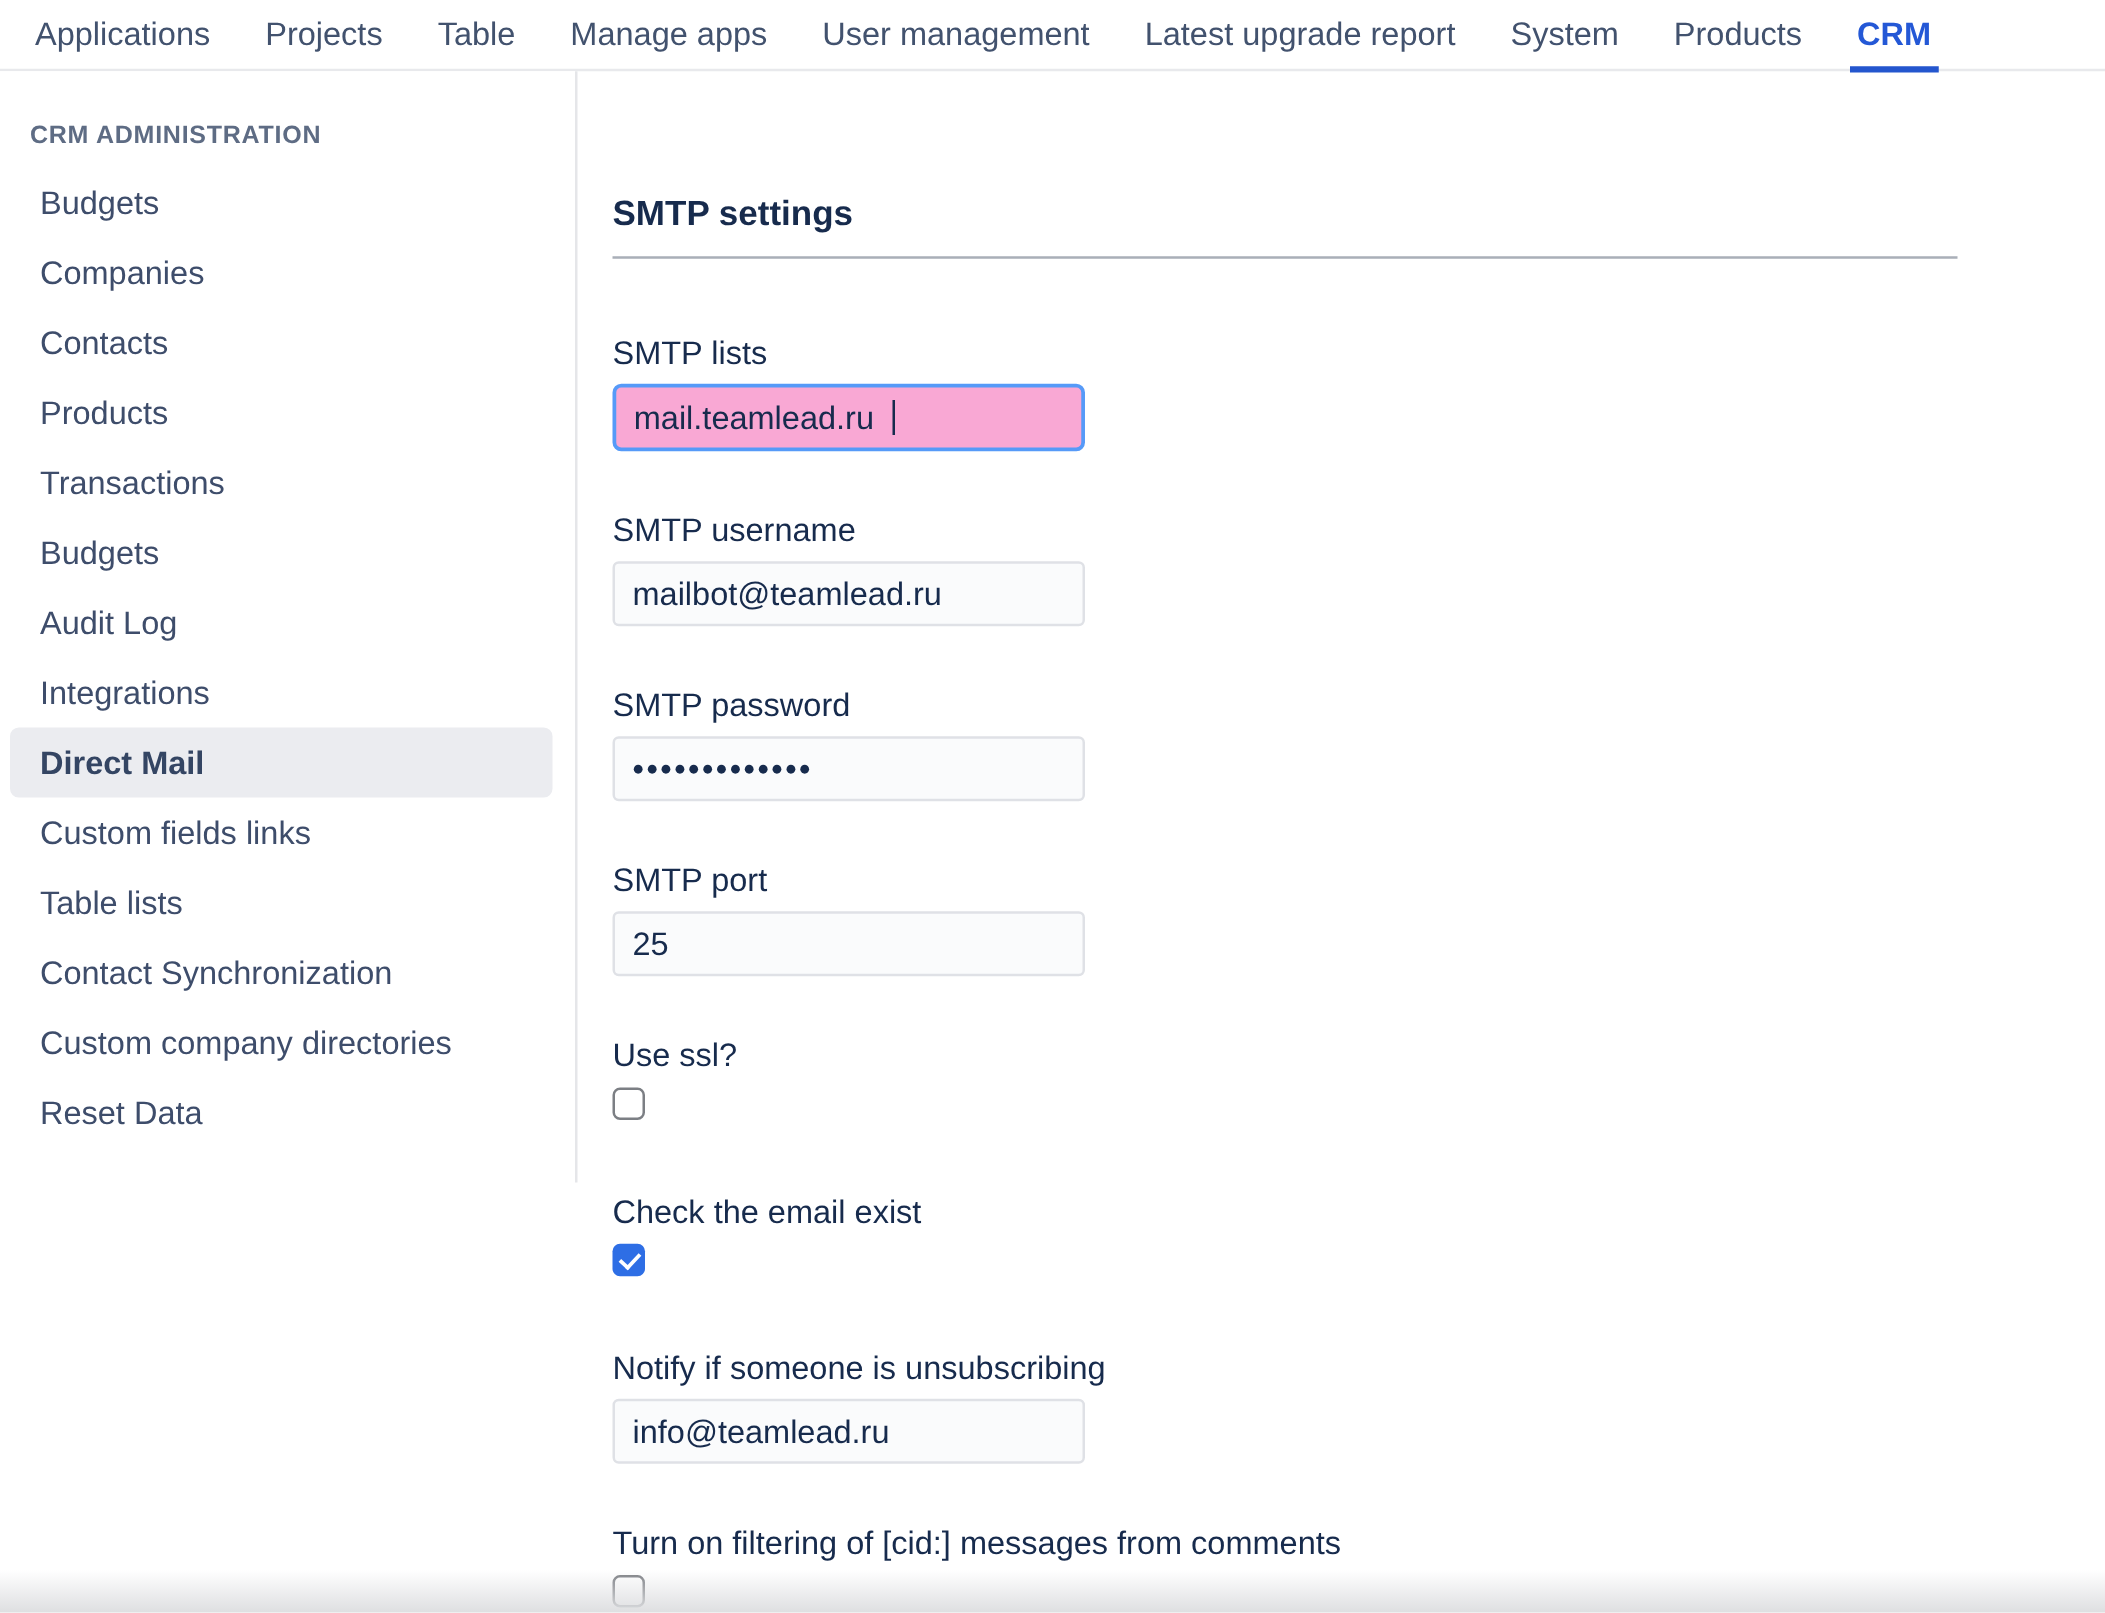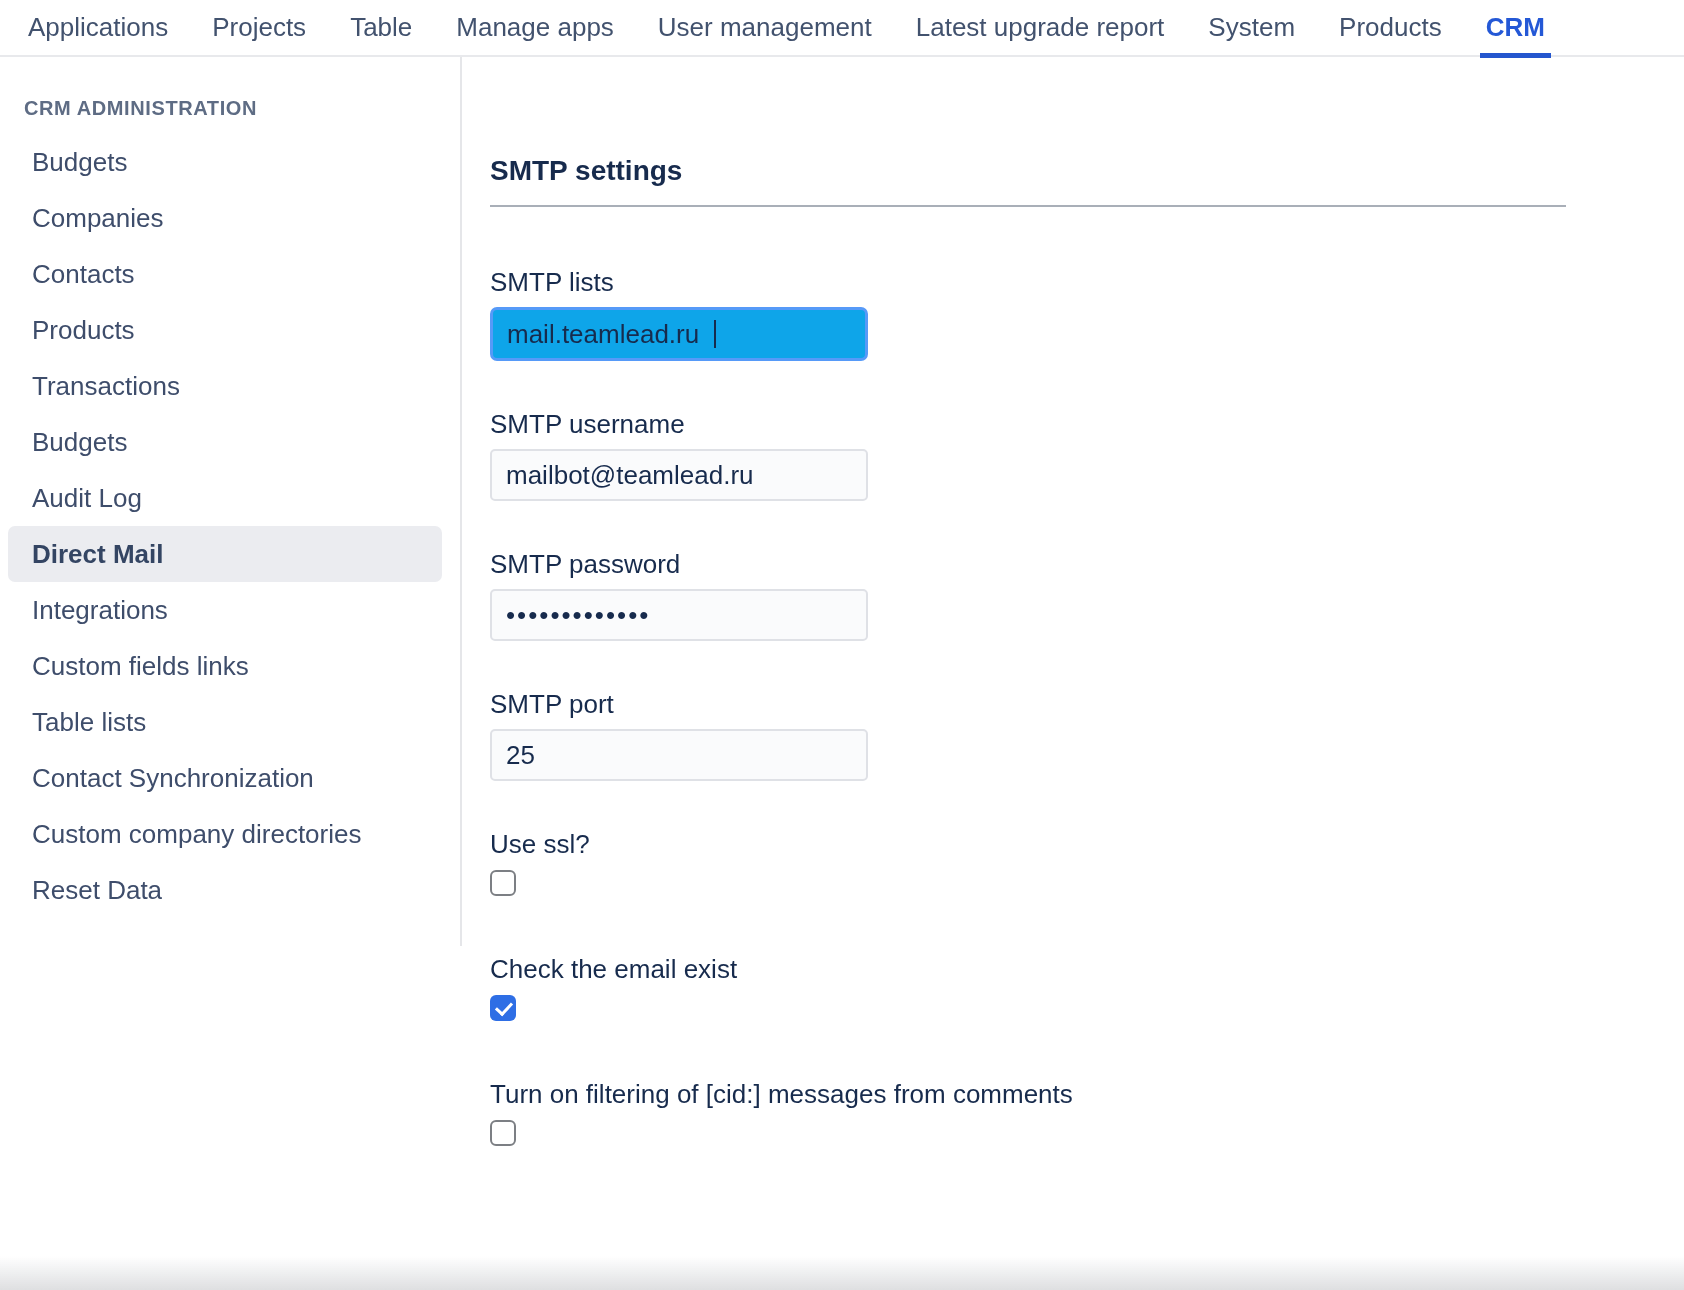--- a/index.html
+++ b/index.html
@@ -36,21 +36,21 @@
   .heading-rule { border:none; border-top:2px solid #A9AFB8; margin-top:18px; }
 
   .form { margin-top:58px; }
   .field-group { margin-bottom:46px; }
   .field-group.checkbox-group { margin-bottom:56px; }
   .field-label { font-size:26px; line-height:34px; color:#172B4D; }
   .input-wrap { position:relative; width:378px; margin-top:8px; }
   .text-input { width:378px; height:52px; font-family:"Liberation Sans",sans-serif;
              font-size:26px; color:#172B4D; background:#FAFBFC;
              border:2px solid #DFE1E6; border-radius:5px; padding:0 14px; outline:none; }
-  .text-input.focused { background:#0ea5e9; border:3px solid #569AF8; border-radius:7px; height:54px; }
+  .text-input.focused { background:#f9a8d4; border:3px solid #569AF8; border-radius:7px; height:54px; }
   .caret { position:absolute; left:224px; top:13px; width:2px; height:28px; background:#172B4D; }
   .pw { letter-spacing:2px; }
 
   .checkbox { width:26px; height:26px; border-radius:6px; margin-top:9px;
              border:2px solid #7C7F84; background:#fff; position:relative; cursor:pointer; }
   .checkbox.checked { background:#2E6EE5; border:none; }
   .checkbox.checked::after { content:""; position:absolute; left:9px; top:4px;
              width:7px; height:13px; border-right:3px solid #fff;
              border-bottom:3px solid #fff; transform:rotate(43deg); }
 
@@ -77,22 +77,22 @@
 
   <aside class="sidebar">
     <div class="sidebar-heading">CRM ADMINISTRATION</div>
     <div class="side-item">Budgets</div>
     <div class="side-item">Companies</div>
     <div class="side-item">Contacts</div>
     <div class="side-item">Products</div>
     <div class="side-item">Transactions</div>
     <div class="side-item">Budgets</div>
     <div class="side-item">Audit Log</div>
+    <div class="side-item">Integrations</div>
     <div class="side-item selected">Direct Mail</div>
-    <div class="side-item">Integrations</div>
     <div class="side-item">Custom fields links</div>
     <div class="side-item">Table lists</div>
     <div class="side-item">Contact Synchronization</div>
     <div class="side-item">Custom company directories</div>
     <div class="side-item">Reset Data</div>
   </aside>
 
   <main class="main">
     <div class="form-area">
       <h2 class="page-title">SMTP settings</h2>
@@ -132,20 +132,26 @@
         <div class="field-group checkbox-group">
           <div class="field-label">Use ssl?</div>
           <div class="checkbox"></div>
         </div>
 
         <div class="field-group checkbox-group">
           <div class="field-label">Check the email exist</div>
           <div class="checkbox checked"></div>
         </div>
 
+        <div class="field-group">
+          <div class="field-label">Notify if someone is unsubscribing</div>
+          <div class="input-wrap">
+            <input class="text-input" type="text" value="info@teamlead.ru" style="">
+          </div>
+        </div>
 
         <div class="field-group checkbox-group">
           <div class="field-label">Turn on filtering of [cid:] messages from comments</div>
           <div class="checkbox"></div>
         </div>
 
       </div>
     </div>
   </main>
 </div>

